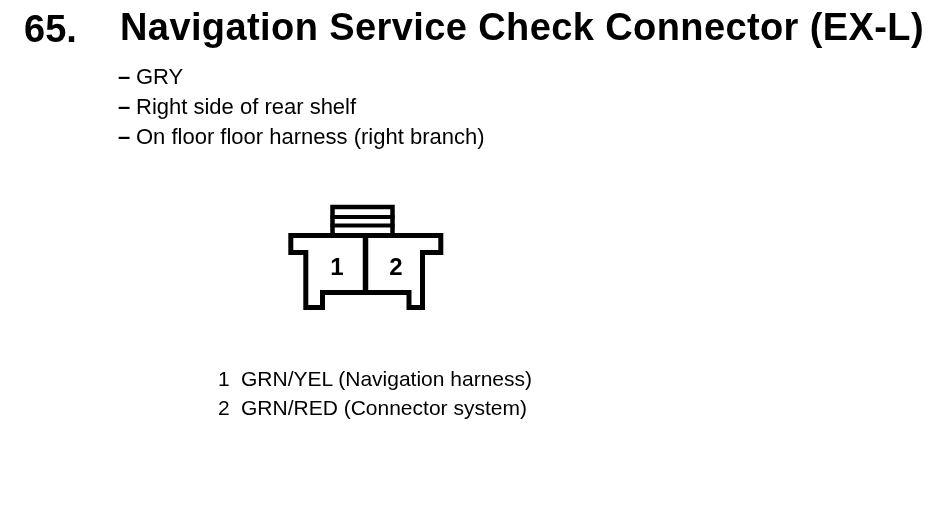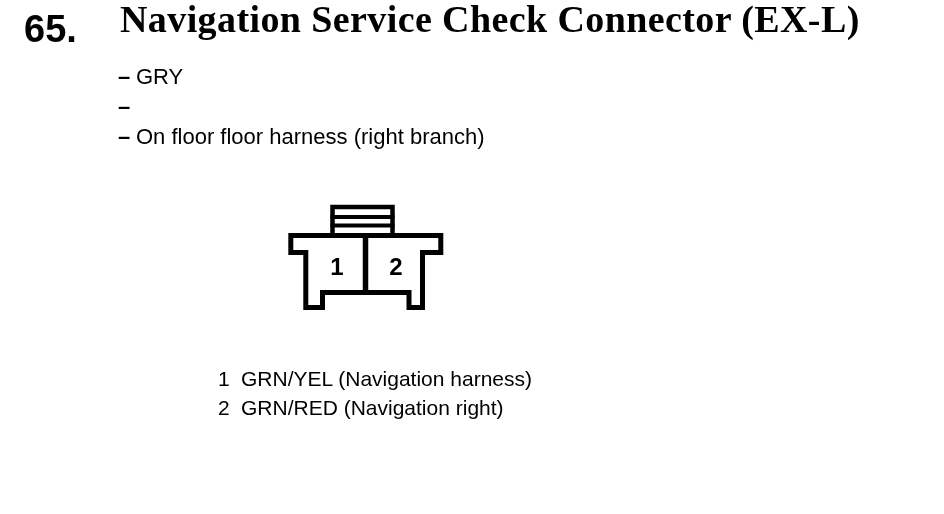--- a/index.html
+++ b/index.html
@@ -20,28 +20,27 @@
     left: 24px;
     top: 10px;
     font-size: 38px;
     font-weight: bold;
     line-height: 1;
     white-space: nowrap;
   }
   .page-title {
     position: absolute;
     left: 120px;
-    top: 0;
+    top: 8px;
     margin: 0;
     font-size: 38px;
     font-weight: bold;
     letter-spacing: 0.4px;
     line-height: 1;
     white-space: nowrap;
-    font-family: Liberation Serif, serif;
   }
   .attribute-list {
     position: absolute;
     left: 118px;
     top: 62px;
     font-size: 22px;
     line-height: 30px;
   }
   .attribute-item {
     display: flex;
@@ -89,20 +88,21 @@
 <div class="item-number">65.</div>
 <h1 class="page-title">Navigation Service Check Connector (EX-L)</h1>
 
 <div class="attribute-list">
   <div class="attribute-item">
     <span class="bullet-dash">–</span>
     <span>GRY</span>
   </div>
   <div class="attribute-item">
     <span class="bullet-dash">–</span>
+    <span>Right side of rear shelf</span>
   </div>
   <div class="attribute-item">
     <span class="bullet-dash">–</span>
     <span>On floor floor harness (right branch)</span>
   </div>
 </div>
 
 <div class="connector-figure">
   <svg width="170" height="115" viewBox="0 0 170 115" xmlns="http://www.w3.org/2000/svg">
     <g fill="#ffffff" stroke="#000000" stroke-linejoin="miter" stroke-linecap="butt">
@@ -117,15 +117,15 @@
   </svg>
 </div>
 
 <div class="pin-legend">
   <div class="legend-row">
     <span class="legend-pin">1</span>
     <span>GRN/YEL (Navigation harness)</span>
   </div>
   <div class="legend-row">
     <span class="legend-pin">2</span>
-    <span>GRN/RED (Navigation right)</span>
+    <span>GRN/RED (Connector system)</span>
   </div>
 </div>
 
 </body></html>

